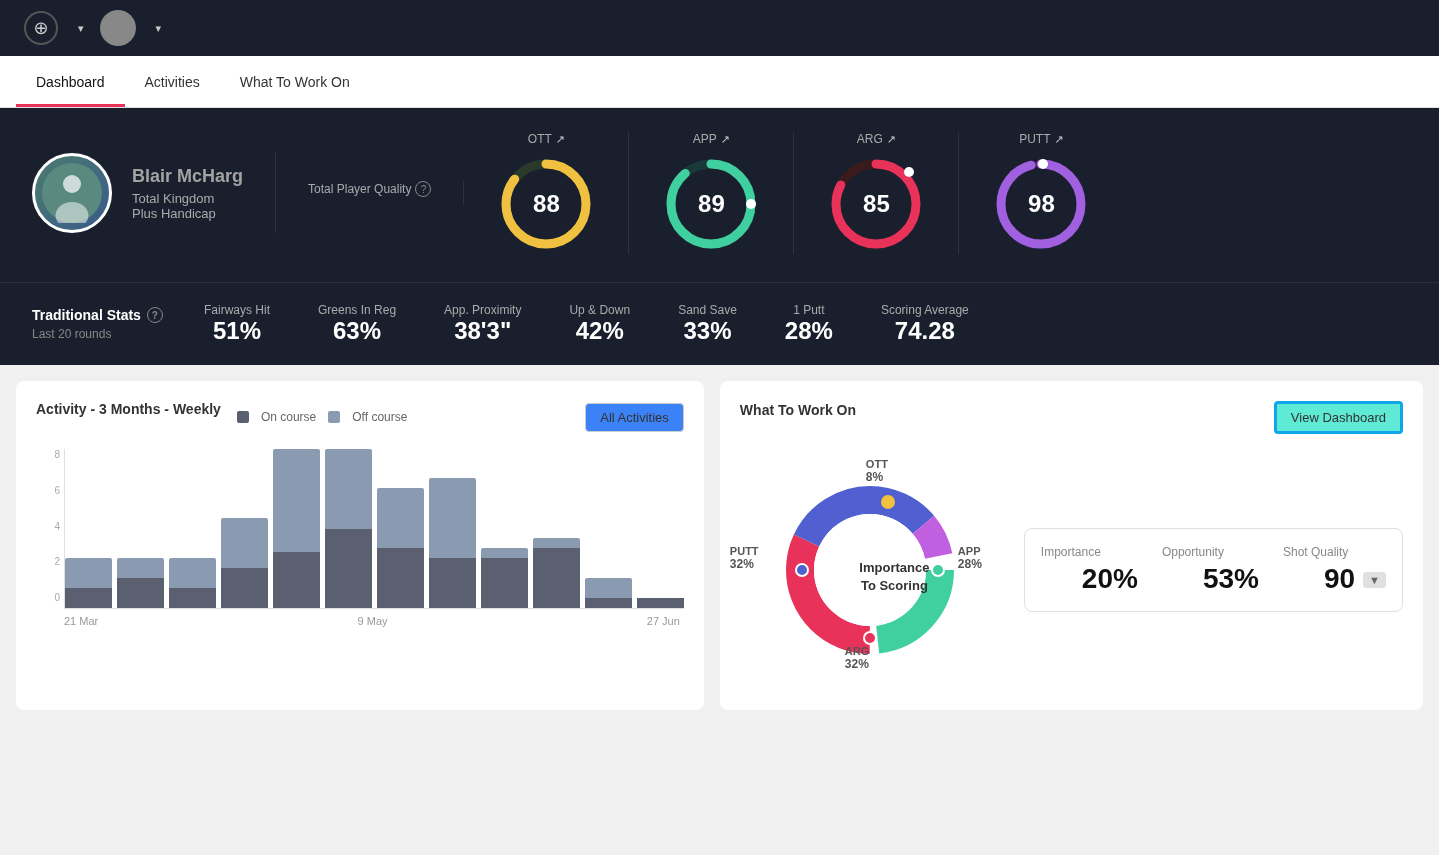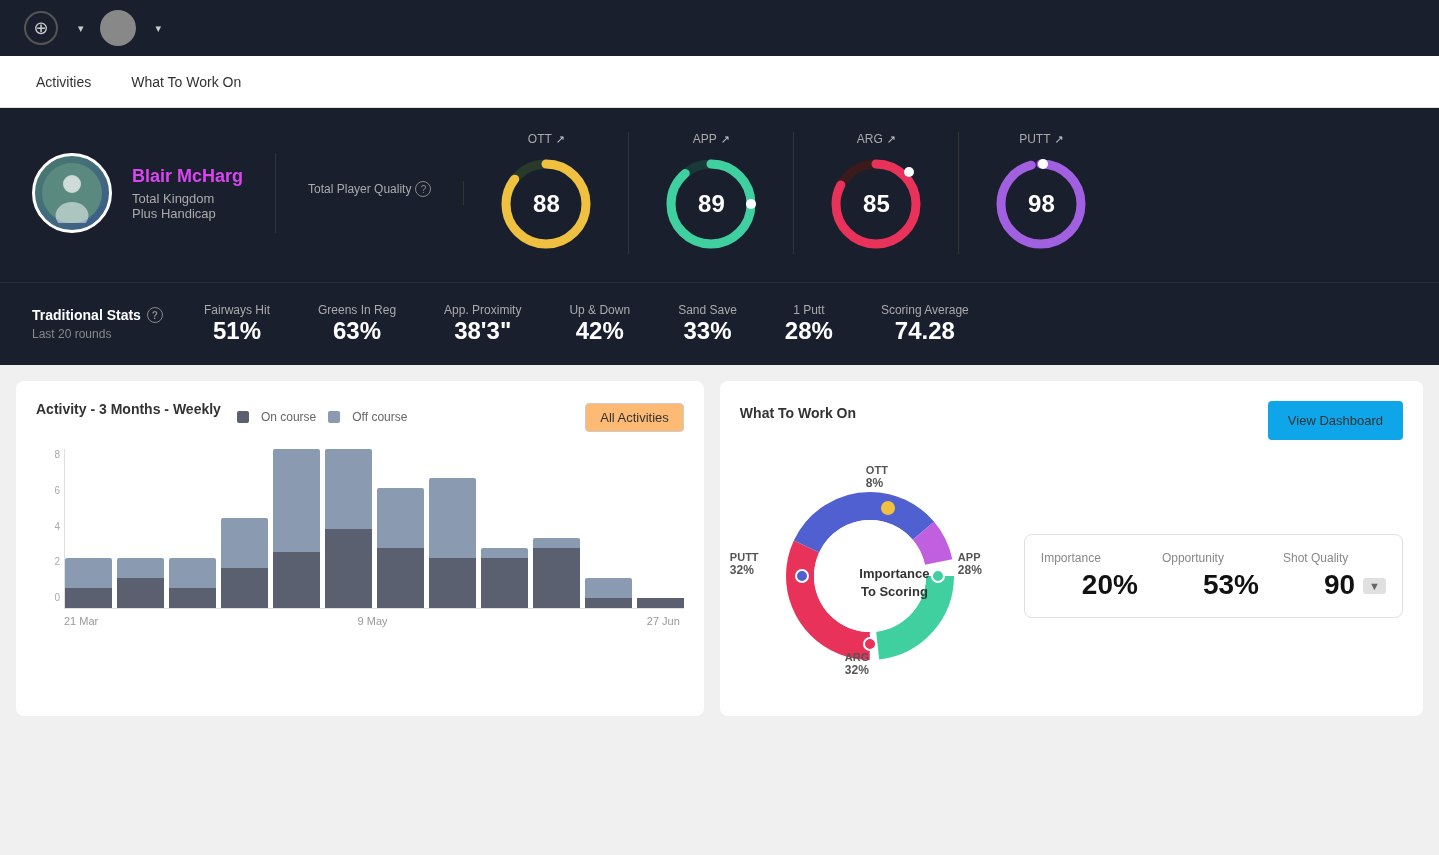--- a/index.html
+++ b/index.html
@@ -73,21 +73,21 @@
       border-right: 1px solid #333;
     }
     .player-avatar {
       width: 80px; height: 80px; border-radius: 50%;
       background: linear-gradient(135deg, #4a7c6f, #3a5a8a);
       display: flex; align-items: center; justify-content: center;
       font-size: 28px; border: 3px solid #fff;
       overflow: hidden;
     }
     .player-avatar svg { width: 60px; height: 60px; }
-    .player-name { font-size: 18px; font-weight: bold; color: #d946ef; }
+    .player-name { font-size: 18px; font-weight: bold; color: #a3a3a3; }
     .player-country { font-size: 13px; color: #aaa; margin-top: 4px; }
     .player-handicap { font-size: 13px; color: #aaa; }
 
     
     .scores-section {
       flex: 1;
       display: flex;
       align-items: center;
       padding-left: 32px;
       gap: 0;
@@ -136,30 +136,30 @@
     }
     .panel-title { font-size: 14px; font-weight: 600; color: #333; margin-bottom: 16px; }
 
     
     .activity-header { display: flex; align-items: center; justify-content: space-between; margin-bottom: 16px; }
     .activity-legend { display: flex; align-items: center; gap: 12px; }
     .legend-dot { width: 12px; height: 12px; border-radius: 2px; display: inline-block; }
     .legend-label { font-size: 12px; color: #666; }
     .all-activities-btn {
       border: 1px solid #ccc; border-radius: 4px; padding: 6px 14px;
-      font-size: 13px; cursor: pointer; background: #fdba74; color: #333;
+      font-size: 13px; cursor: pointer; background: #3b82f6; color: #333;
     }
     .y-label { font-size: 10px; color: #aaa; text-align: right; }
 
     
     .wtwo-panel { flex: 1; }
     .wtwo-header { display: flex; align-items: center; justify-content: space-between; margin-bottom: 16px; }
     .view-dashboard-btn {
-      border: 6px solid #0ea5e9; border-radius: 4px; padding: 6px 14px;
-      font-size: 13px; cursor: pointer; background: #0ea5e9; color: #333;
+      border: 3px solid #0ea5e9; border-radius: 4px; padding: 6px 14px;
+      font-size: 13px; cursor: pointer; background: #5eead4; color: #333;
     }
     .wtwo-content { display: flex; align-items: center; gap: 24px; }
 
     .wtwo-card {
       border: 1px solid #e0e0e0; border-radius: 8px; padding: 16px; flex: 1;
       min-width: 280px;
     }
     .wtwo-card-title { display: flex; align-items: center; gap: 8px; font-size: 14px; font-weight: 600; color: #333; margin-bottom: 16px; }
     .card-dot { width: 10px; height: 10px; border-radius: 50%; background: #e8325a; }
     .wtwo-stats { display: flex; gap: 24px; }
@@ -185,20 +185,21 @@
     </button>
     <span class="chevron">▾</span>
     <button class="avatar-btn">
       <div class="avatar-placeholder"></div>
     </button>
     <span class="chevron">▾</span>
   </div>
 </header>
 
 <nav class="nav-tabs">
+  <div class="nav-tab active">Dashboard</div>
   <div class="nav-tab">Activities</div>
   <div class="nav-tab">What To Work On</div>
 </nav>
 
 <section class="hero">
   <div class="hero-top">
 
     <div class="player-info">
       <div class="player-avatar">
         <svg viewBox="0 0 80 80">

